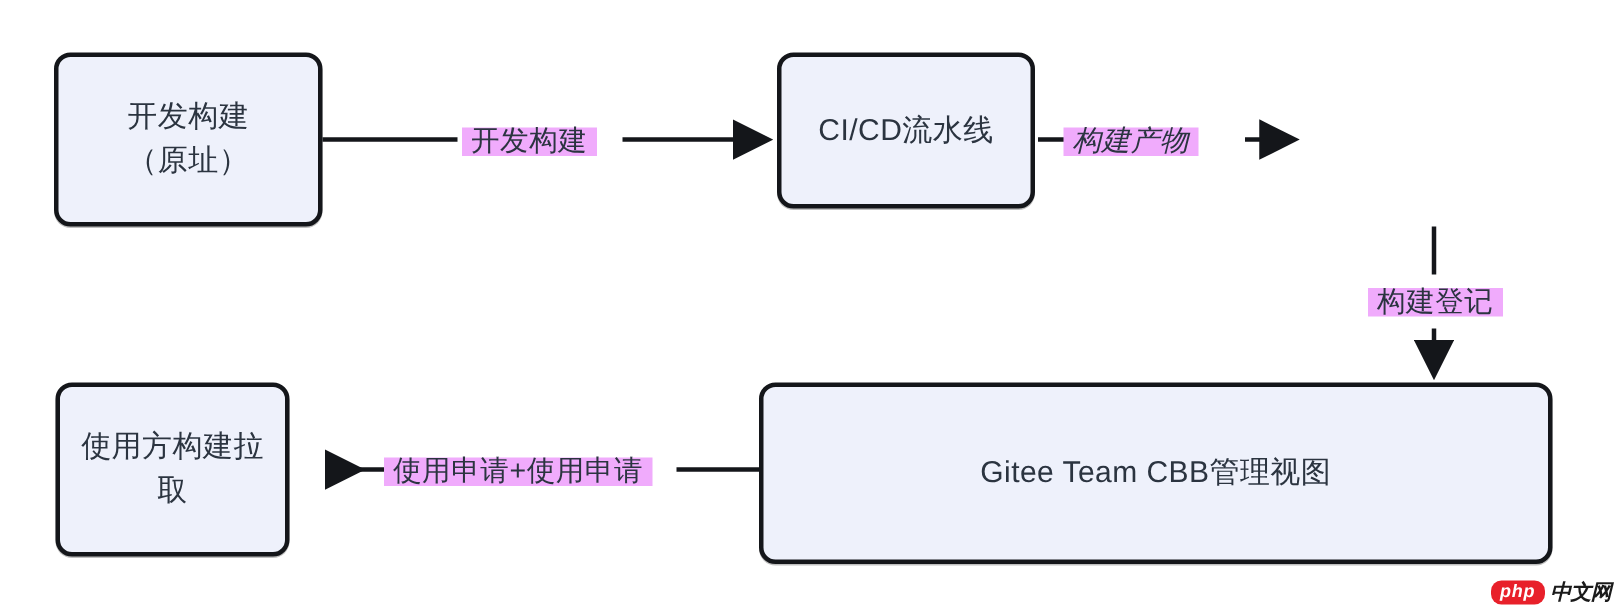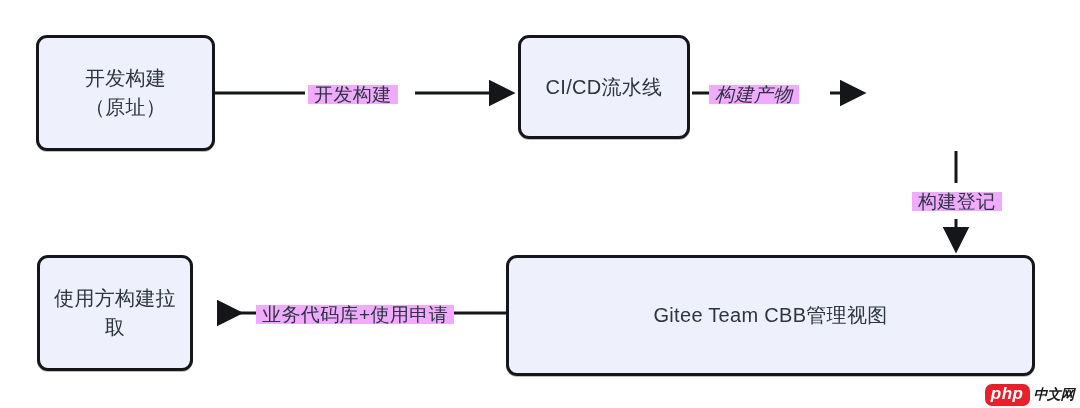--- a/index.html
+++ b/index.html
@@ -70,21 +70,21 @@
     right: 6px;
     bottom: 4px;
     display: flex;
     align-items: center;
     gap: 4px;
     height: 18px;
   }
   .wm-badge {
     background: #e8202a;
     color: #ffffff;
-    font-size: 17px;
+    font-size: 12px;
     font-weight: bold;
     font-style: italic;
     border-radius: 7px;
     padding: 1px 6px 2px 6px;
     line-height: 1.1;
     letter-spacing: 0.5px;
   }
   .wm-text {
     color: #1a1a1a;
     font-size: 14px;
@@ -160,20 +160,20 @@
     <span class="node-text">Gitee Team CBB管理视图</span>
   </div>
 
   <div class="node" id="node-consumer">
     <span class="node-text">使用方构建拉取</span>
   </div>
 
   <div class="edge-label" id="label-build">开发构建</div>
   <div class="edge-label" id="label-artifacts">构建产物</div>
   <div class="edge-label" id="label-register">构建登记</div>
-  <div class="edge-label" id="label-access">业务代码库+使用申请</div>
+  <div class="edge-label" id="label-access">使用申请+使用申请</div>
 
   <div class="watermark">
     <span class="wm-badge">php</span>
     <span class="wm-text">中文网</span>
   </div>
 
 </div>
 
 </body></html>

